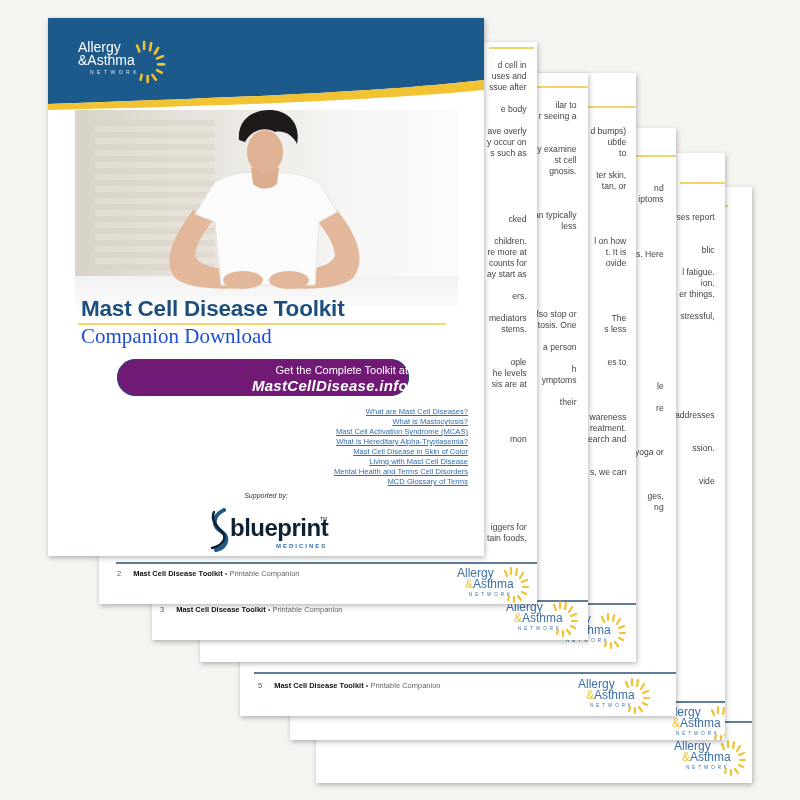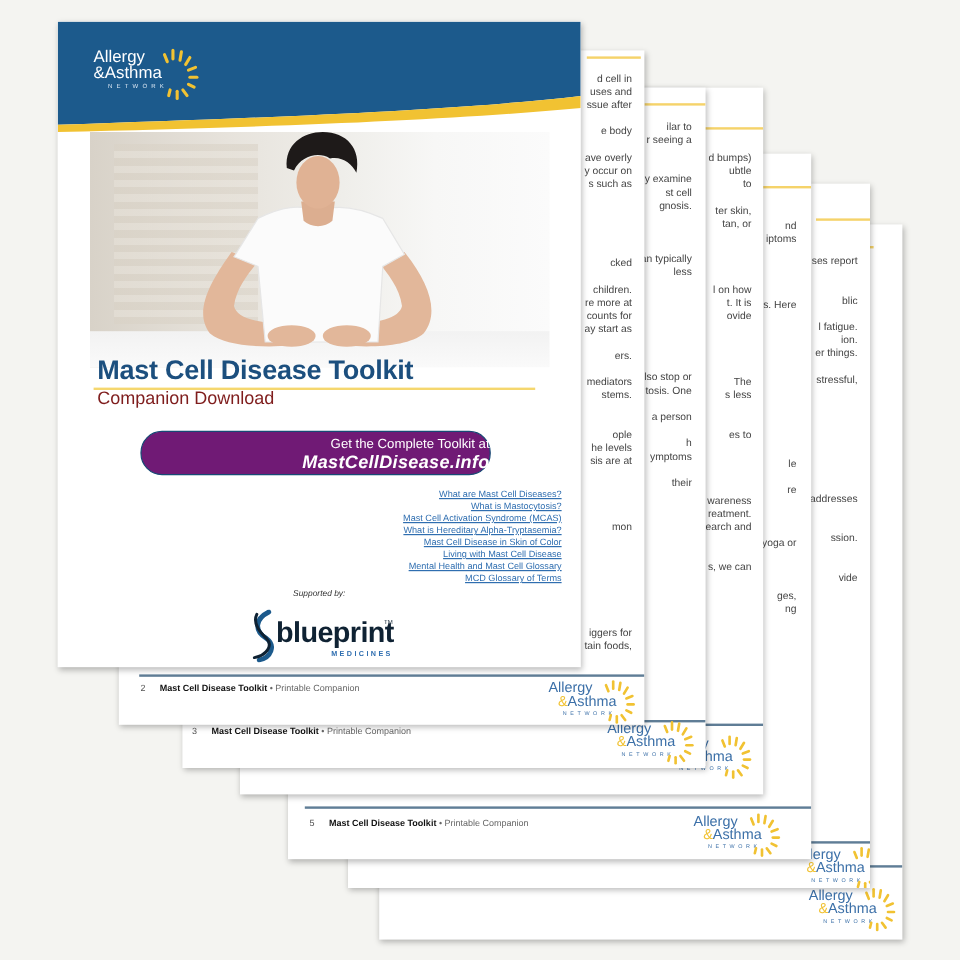--- a/index.html
+++ b/index.html
@@ -27,21 +27,21 @@
   
   .cover { left: 48px; top: 18px; width: 436px; height: 538px; }
   .cover .banner { position: absolute; left: 0; top: 0; width: 436px; height: 100px; }
   .cover .photo { position: absolute; left: 27px; top: 92px; width: 383px; height: 196px; overflow: hidden;
     background: linear-gradient(90deg, #d8d2c8 0%, #e7e3dc 30%, #efeeea 55%, #f7f7f6 75%, #fbfbfb 100%); }
   .cover .photo .floor { position: absolute; left: 0; bottom: 0; width: 100%; height: 30px; background: linear-gradient(#f2f2f2, #fafafa); }
   .cover .photo .blinds { position: absolute; left: 20px; top: 10px; width: 120px; height: 150px;
     background: repeating-linear-gradient(180deg, #d9d2c6 0 6px, #e6e1d8 6px 12px); opacity: .6; }
   .cover h1 { position: absolute; left: 33px; top: 278px; font-size: 22.5px; font-weight: bold; color: #1c4f7e; white-space: nowrap; letter-spacing: -0.2px; }
   .cover .title-rule { position: absolute; left: 30px; top: 305px; width: 368px; height: 2px; background: #f5d76e; }
-  .cover h2 { position: absolute; left: 33px; top: 306px; font-size: 15px; font-weight: normal; color: #7f1d1d; white-space: nowrap; }
+  .cover h2 { position: absolute; left: 33px; top: 306px; font-size: 21px; font-weight: normal; color: #1d4ed8; white-space: nowrap; font-family: Liberation Serif, serif; }
   .cover .cta { position: absolute; left: 69px; top: 341px; width: 292px; height: 37px; border-radius: 18px; background: #701a75;
     border: 1.5px solid #174a75; color: #fff; text-align: right; }
   .cover .cta .l1 { font-size: 11px; margin-top: 4px; display: block; }
   .cover .cta .l2 { font-size: 15px; font-weight: bold; font-style: italic; display: block; margin-top: 1px; letter-spacing: 0.3px; }
   .cover .links { position: absolute; left: 0; top: 389px; width: 420px; text-align: right; }
   .cover .links a { display: block; font-size: 7.6px; line-height: 10px; color: #2f6eb0; text-decoration: underline; }
   .cover .supported { position: absolute; left: 0; top: 474px; width: 436px; text-align: center; font-size: 7px; font-style: italic; color: #333; }
   .cover .bp-logo { position: absolute; left: 160px; top: 490px; width: 130px; height: 44px; }
   .cover .bp-logo .word { position: absolute; left: 22px; top: 6px; font-size: 24px; font-weight: bold; color: #0f2233; letter-spacing: -0.5px; }
   .cover .bp-logo .tm { position: absolute; left: 112px; top: 8px; font-size: 5px; color: #0f2233; }
@@ -430,21 +430,21 @@
     <span class="l2">MastCellDisease.info</span>
   </div>
 
   <div class="links">
     <a>What are Mast Cell Diseases?</a>
     <a>What is Mastocytosis?</a>
     <a>Mast Cell Activation Syndrome (MCAS)</a>
     <a>What is Hereditary Alpha-Tryptasemia?</a>
     <a>Mast Cell Disease in Skin of Color</a>
     <a>Living with Mast Cell Disease</a>
-    <a>Mental Health and Mast Cell Glossary</a>
+    <a>Mental Health and Terms Cell Disorders</a>
     <a>MCD Glossary of Terms</a>
   </div>
 
   <div class="supported">Supported by:</div>
 
   <div class="bp-logo">
     <svg width="26" height="44" viewBox="0 0 26 44" style="position:absolute; left:0; top:0;">
       <path d="M16 2 C4 8 4 18 14 24 C22 30 18 40 8 42" fill="none" stroke="#1c5a8c" stroke-width="4" stroke-linecap="round"></path>
       <path d="M6 4 C2 12 10 20 14 24 C20 30 14 38 4 40" fill="none" stroke="#0f2233" stroke-width="2.5" stroke-linecap="round"></path>
     </svg>

